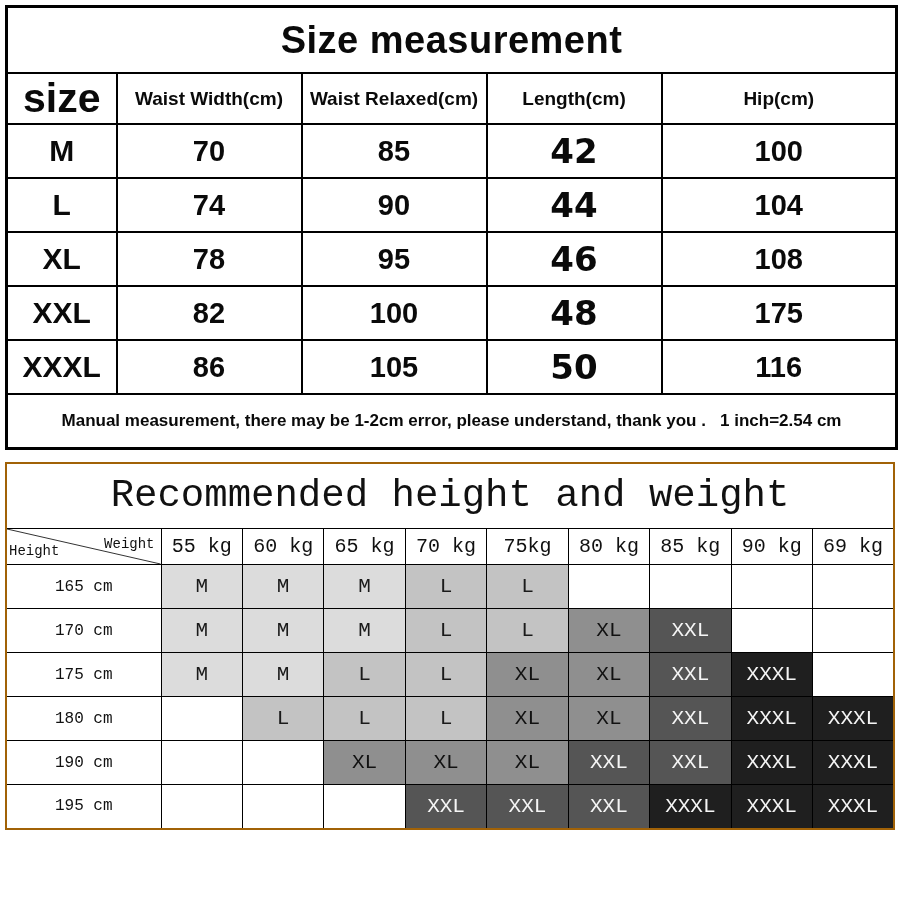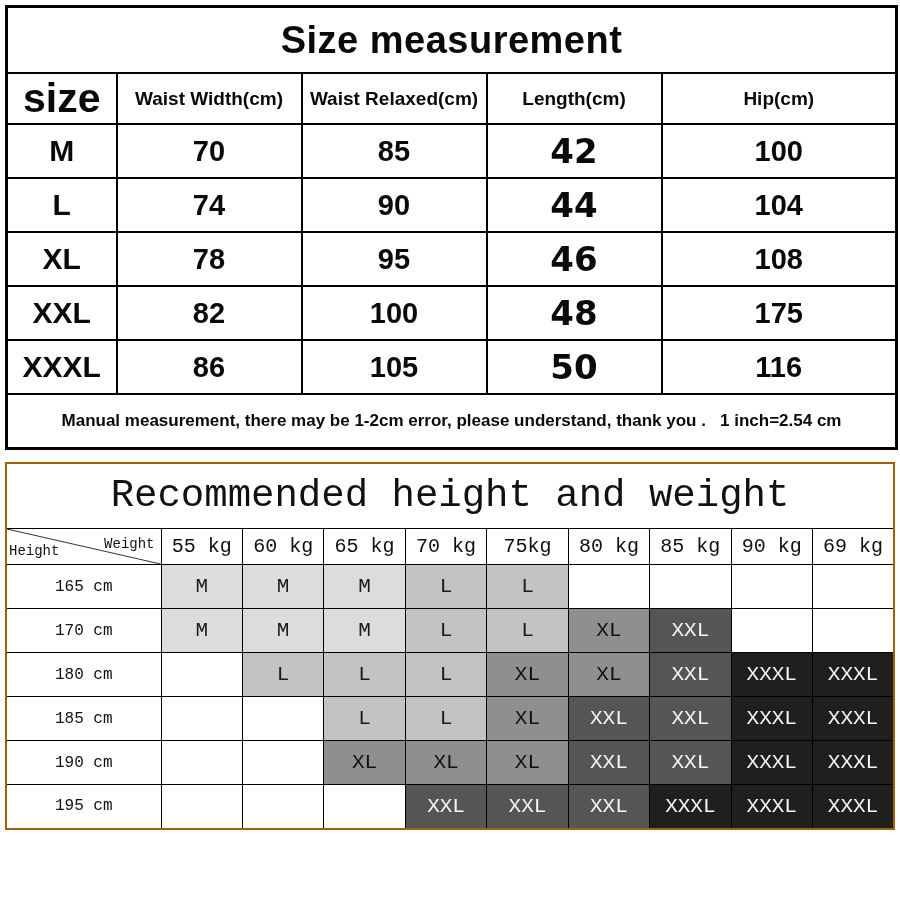--- a/index.html
+++ b/index.html
@@ -221,39 +221,39 @@
           <td class="scell" style="background: rgb(220, 220, 220); color: rgb(26, 26, 26);">M</td>
           <td class="scell" style="background: rgb(220, 220, 220); color: rgb(26, 26, 26);">M</td>
           <td class="scell" style="background: rgb(195, 195, 195); color: rgb(26, 26, 26);">L</td>
           <td class="scell" style="background: rgb(195, 195, 195); color: rgb(26, 26, 26);">L</td>
           <td class="scell" style="background: rgb(143, 143, 143); color: rgb(17, 17, 17);">XL</td>
           <td class="scell" style="background: rgb(85, 85, 85); color: rgb(245, 245, 245);">XXL</td>
           <td class="scell"></td>
           <td class="scell"></td>
         </tr>
         <tr>
+          <td class="hlabel">175 cm</td>
+          <td class="scell" style="background: rgb(220, 220, 220); color: rgb(26, 26, 26);">M</td>
+          <td class="scell" style="background: rgb(220, 220, 220); color: rgb(26, 26, 26);">M</td>
+          <td class="scell" style="background: rgb(195, 195, 195); color: rgb(26, 26, 26);">L</td>
+          <td class="scell" style="background: rgb(195, 195, 195); color: rgb(26, 26, 26);">L</td>
+          <td class="scell" style="background: rgb(143, 143, 143); color: rgb(17, 17, 17);">XL</td>
+          <td class="scell" style="background: rgb(143, 143, 143); color: rgb(17, 17, 17);">XL</td>
+          <td class="scell" style="background: rgb(85, 85, 85); color: rgb(245, 245, 245);">XXL</td>
+          <td class="scell" style="background: rgb(31, 31, 31); color: rgb(245, 245, 245);">XXXL</td>
+          <td class="scell"></td>
+        </tr>
+        <tr>
           <td class="hlabel">180 cm</td>
           <td class="scell"></td>
           <td class="scell" style="background: rgb(195, 195, 195); color: rgb(26, 26, 26);">L</td>
           <td class="scell" style="background: rgb(195, 195, 195); color: rgb(26, 26, 26);">L</td>
           <td class="scell" style="background: rgb(195, 195, 195); color: rgb(26, 26, 26);">L</td>
           <td class="scell" style="background: rgb(143, 143, 143); color: rgb(17, 17, 17);">XL</td>
           <td class="scell" style="background: rgb(143, 143, 143); color: rgb(17, 17, 17);">XL</td>
-          <td class="scell" style="background: rgb(85, 85, 85); color: rgb(245, 245, 245);">XXL</td>
-          <td class="scell" style="background: rgb(31, 31, 31); color: rgb(245, 245, 245);">XXXL</td>
-          <td class="scell" style="background: rgb(31, 31, 31); color: rgb(245, 245, 245);">XXXL</td>
-        </tr>
-        <tr>
-          <td class="hlabel">185 cm</td>
-          <td class="scell"></td>
-          <td class="scell"></td>
-          <td class="scell" style="background: rgb(195, 195, 195); color: rgb(26, 26, 26);">L</td>
-          <td class="scell" style="background: rgb(195, 195, 195); color: rgb(26, 26, 26);">L</td>
-          <td class="scell" style="background: rgb(143, 143, 143); color: rgb(17, 17, 17);">XL</td>
-          <td class="scell" style="background: rgb(85, 85, 85); color: rgb(245, 245, 245);">XXL</td>
           <td class="scell" style="background: rgb(85, 85, 85); color: rgb(245, 245, 245);">XXL</td>
           <td class="scell" style="background: rgb(31, 31, 31); color: rgb(245, 245, 245);">XXXL</td>
           <td class="scell" style="background: rgb(31, 31, 31); color: rgb(245, 245, 245);">XXXL</td>
         </tr>
         <tr>
           <td class="hlabel">190 cm</td>
           <td class="scell"></td>
           <td class="scell"></td>
           <td class="scell" style="background: rgb(143, 143, 143); color: rgb(17, 17, 17);">XL</td>
           <td class="scell" style="background: rgb(143, 143, 143); color: rgb(17, 17, 17);">XL</td>

